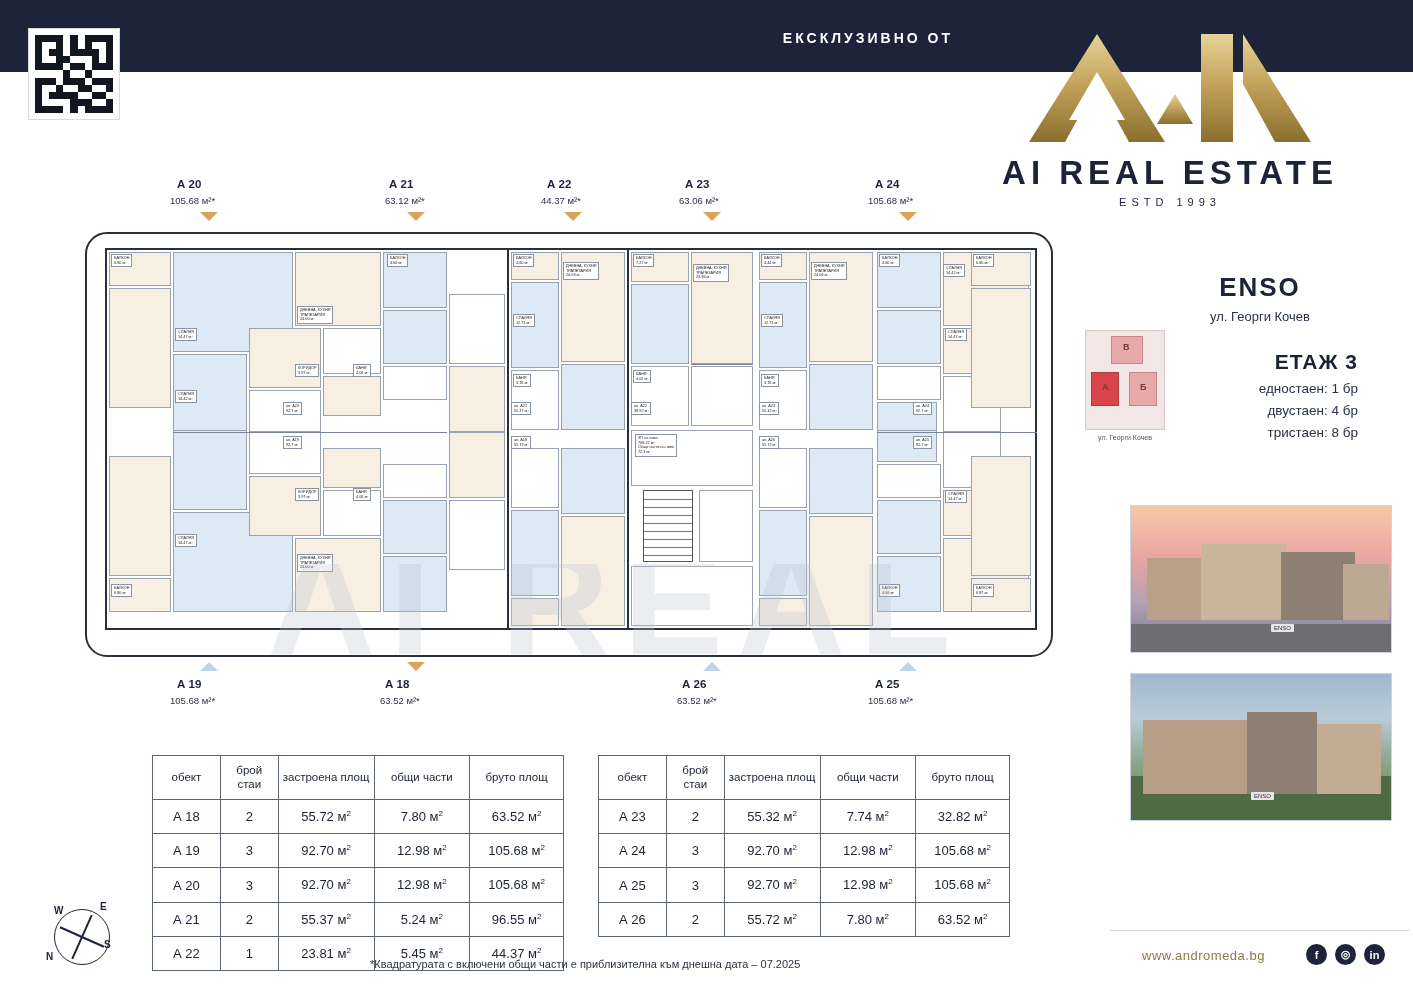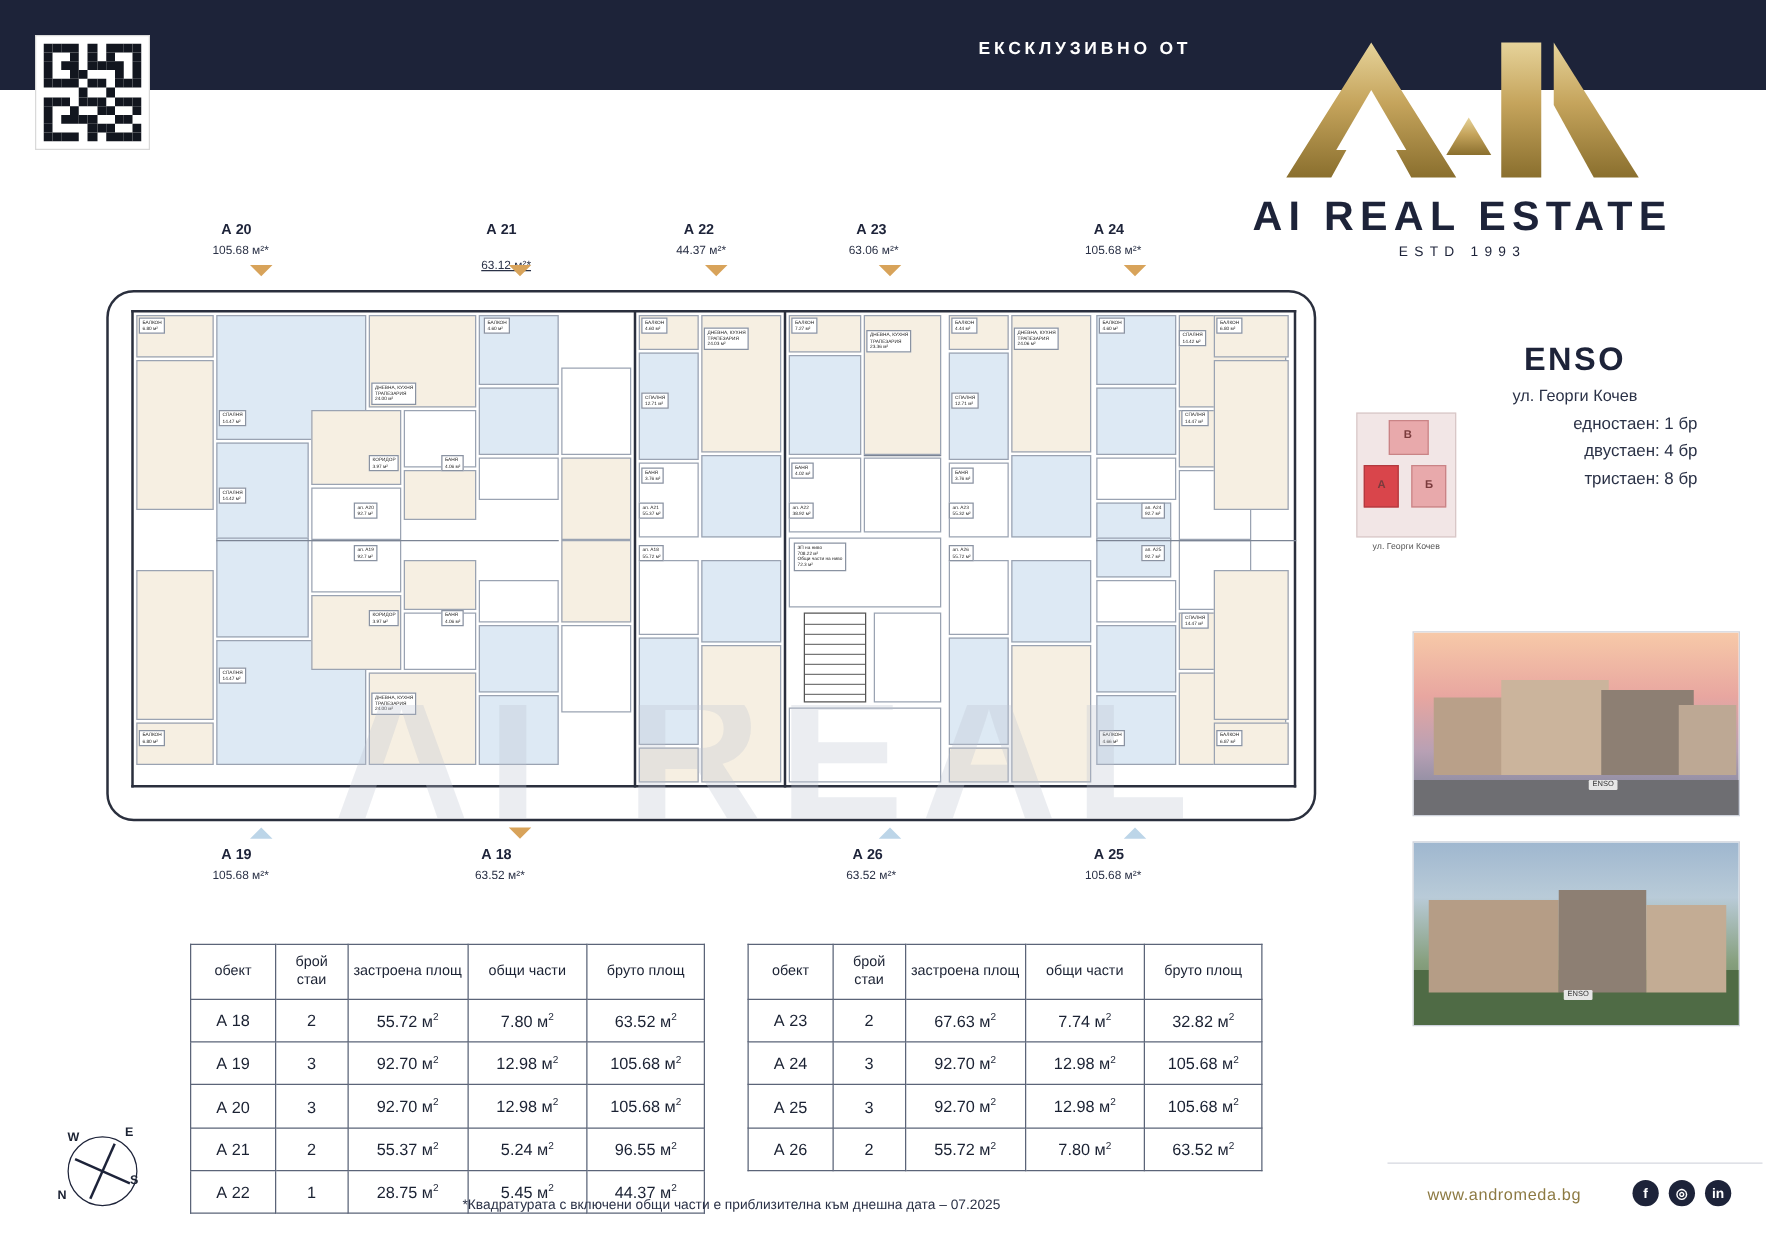--- a/index.html
+++ b/index.html
@@ -302,20 +302,21 @@
       <polygon points="150,66 168,96 132,96" fill="url(#g1)"></polygon>
     </svg>
   </div>
   <div class="brand-name">AI REAL ESTATE</div>
   <div class="brand-sub">ESTD 1993</div>
 </div>
 
 <div class="right-col">
   <div class="rc-title2">ENSO</div>
   <div class="rc-addr">ул. Георги Кочев</div>
+  <div class="rc-floor">ЕТАЖ 3</div>
   <div class="rc-line">едностаен: 1 бр</div>
   <div class="rc-line">двустаен: 4 бр</div>
   <div class="rc-line">тристаен: 8 бр</div>
 </div>
 
 <div class="keyplan">
   <div class="kp-box"></div>
   <div class="kp-b"></div>
   <div class="kp-a"></div>
   <div class="kp-bb"></div>
@@ -352,21 +353,21 @@
   <div class="soc">in</div>
 </div>
 
 <div class="plan-wrap">
 
   <div class="unit-label" style="left:102px; top:8px;">А 20</div>
   <div class="unit-area" style="left:95px;  top:25px;">105.68 м²*</div>
   <div class="tri down" style="left:125px; top:42px;"></div>
 
   <div class="unit-label" style="left:314px; top:8px;">А 21</div>
-  <div class="unit-area" style="left:310px; top:37px;text-decoration:underline;">63.12 м²*</div>
+  <div class="unit-area" style="left:310px; top:25px;">63.12 м²*</div>
   <div class="tri down" style="left:332px; top:42px;"></div>
 
   <div class="unit-label" style="left:472px; top:8px;">А 22</div>
   <div class="unit-area" style="left:466px; top:25px;">44.37 м²*</div>
   <div class="tri down" style="left:489px; top:42px;"></div>
 
   <div class="unit-label" style="left:610px; top:8px;">А 23</div>
   <div class="unit-area" style="left:604px; top:25px;">63.06 м²*</div>
   <div class="tri down" style="left:628px; top:42px;"></div>
 
@@ -592,42 +593,42 @@
     <tr>
       <td class="obj">А 21</td>
       <td>2</td>
       <td><span>55.37 м</span><sup>2</sup></td>
       <td><span>5.24 м</span><sup>2</sup></td>
       <td><span>96.55 м</span><sup>2</sup></td>
     </tr>
     <tr>
       <td class="obj">А 22</td>
       <td>1</td>
-      <td><span>28.75 м</span><sup>2</sup></td>
+      <td><span>23.81 м</span><sup>2</sup></td>
       <td><span>5.45 м</span><sup>2</sup></td>
       <td><span>44.37 м</span><sup>2</sup></td>
     </tr>
   </tbody>
 </table>
 
 <table class="tbl" style="left:598px; top:755px; width:412px;">
   <thead>
     <tr>
       <th style="width:68px;">обект</th>
       <th style="width:58px;">брой стаи</th>
       <th style="width:96px;">застроена площ</th>
       <th style="width:96px;">общи части</th>
       <th style="width:94px;">бруто площ</th>
     </tr>
   </thead>
   <tbody>
     <tr>
       <td class="obj">А 23</td>
       <td>2</td>
-      <td><span>67.63 м</span><sup>2</sup></td>
+      <td><span>55.32 м</span><sup>2</sup></td>
       <td><span>7.74 м</span><sup>2</sup></td>
       <td><span>32.82 м</span><sup>2</sup></td>
     </tr>
     <tr>
       <td class="obj">А 24</td>
       <td>3</td>
       <td><span>92.70 м</span><sup>2</sup></td>
       <td><span>12.98 м</span><sup>2</sup></td>
       <td><span>105.68 м</span><sup>2</sup></td>
     </tr>

